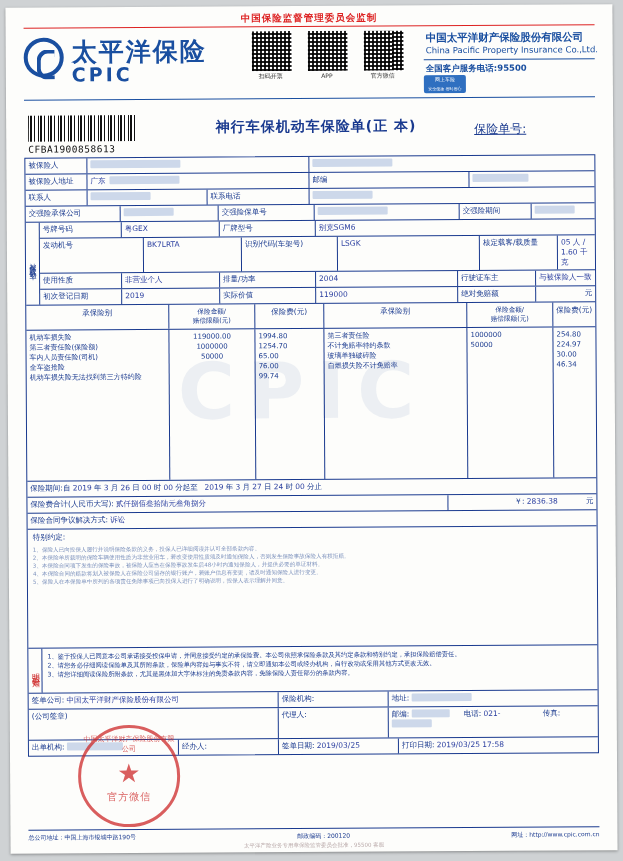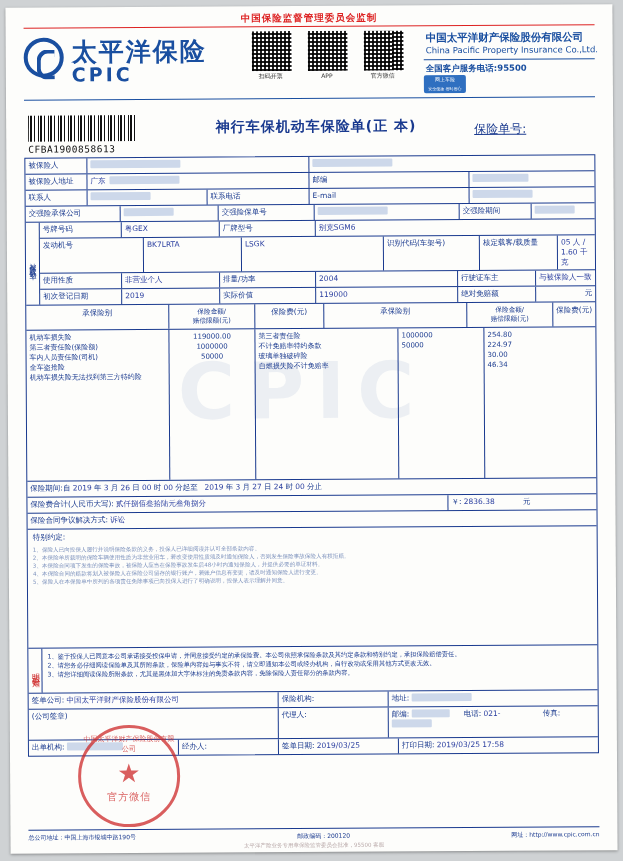--- a/index.html
+++ b/index.html
@@ -157,21 +157,20 @@
       <div class="cell" style="width:62px"><span class="lbl">被保险人地址</span></div>
       <div class="cell" style="width:222px"><span class="val">广东</span><span class="mask" style="width:70px;margin-left:4px"></span></div>
       <div class="cell" style="width:160px"><span class="lbl">邮编</span></div>
       <div class="cell" style="flex:1"><span class="mask" style="width:56px"></span></div>
     </div>
 
     <div class="row">
       <div class="cell" style="width:62px"><span class="lbl">联系人</span></div>
       <div class="cell" style="width:120px"><span class="mask" style="width:60px"></span></div>
       <div class="cell" style="width:102px"><span class="lbl">联系电话</span></div>
-      <div class="cell" style="width:160px"><span class="lbl">E-mail</span></div>
       <div class="cell" style="flex:1"><span class="mask" style="width:60px"></span></div>
     </div>
 
     <div class="row">
       <div class="cell" style="width:95px"><span class="lbl">交强险承保公司</span></div>
       <div class="cell" style="width:98px"><span class="mask" style="width:50px"></span></div>
       <div class="cell" style="width:96px"><span class="lbl">交强险保单号</span></div>
       <div class="cell" style="width:145px"><span class="mask" style="width:70px"></span></div>
       <div class="cell" style="width:72px"><span class="lbl">交强险期间</span></div>
       <div class="cell" style="flex:1"><span class="mask" style="width:40px"></span></div>
@@ -182,22 +181,22 @@
       <div style="flex:1">
         <div class="row">
           <div class="cell" style="width:82px"><span class="lbl">号牌号码</span></div>
           <div class="cell" style="width:98px"><span class="val">粤GEX</span></div>
           <div class="cell" style="width:96px"><span class="lbl">厂牌型号</span></div>
           <div class="cell" style="flex:1"><span class="val">别克SGM6</span></div>
         </div>
         <div class="row">
           <div class="cell" style="width:104px"><span class="lbl">发动机号</span></div>
           <div class="cell" style="width:98px"><span class="val">BK7LRTA</span></div>
+          <div class="cell" style="width:96px"><span class="lbl">识别代码(车架号)</span></div>
           <div class="cell" style="width:142px"><span class="val">LSGK</span></div>
-          <div class="cell" style="width:96px"><span class="lbl">识别代码(车架号)</span></div>
           <div class="cell" style="width:78px"><span class="lbl">核定载客/载质量</span></div>
           <div class="cell" style="flex:1"><span class="val">05 人 / 1.60 千克</span></div>
         </div>
         <div class="row">
           <div class="cell" style="width:82px"><span class="lbl">使用性质</span></div>
           <div class="cell" style="width:98px"><span class="val">非营业个人</span></div>
           <div class="cell" style="width:96px"><span class="lbl">排量/功率</span></div>
           <div class="cell" style="width:142px"><span class="val">2004</span></div>
           <div class="cell" style="width:78px"><span class="lbl">行驶证车主</span></div>
           <div class="cell" style="flex:1"><span class="val">与被保险人一致</span></div>
@@ -229,20 +228,27 @@
         <div>车内人员责任险(司机)</div>
         <div>全车盗抢险</div>
         <div>机动车损失险无法找到第三方特约险</div>
       </div>
       <div style="width:86px;text-align:center">
         <div>119000.00</div>
         <div>1000000</div>
         <div>50000</div>
         <div></div>
         <div></div>
+      </div>
+      <div style="width:69px;text-align:left">
+        <div>1994.80</div>
+        <div>1254.70</div>
+        <div>65.00</div>
+        <div>76.00</div>
+        <div>99.74</div>
       </div>
       <div style="width:143px">
         <div>第三者责任险</div>
         <div>不计免赔率特约条款</div>
         <div>玻璃单独破碎险</div>
         <div>自燃损失险不计免赔率</div>
       </div>
       <div style="width:86px">
         <div>1000000</div>
         <div>50000</div>
@@ -282,21 +288,21 @@
         <span class="val">00</span>
         <span class="lbl">分止</span>
       </div>
     </div>
 
     <div class="row">
       <div class="cell" style="flex:1">
         <span class="lbl">保险费合计(人民币大写):</span>
         <span class="val">贰仟捌佰叁拾陆元叁角捌分</span>
       </div>
-      <div class="cell" style="width:148px;border-right:none;text-align:left">
+      <div class="cell" style="width:148px;border-right:none;text-align:right">
         <span class="lbl">￥:</span>
         <span class="val">2836.38</span>
         <span class="lbl" style="margin-left:26px">元</span>
       </div>
     </div>
 
     <div class="row">
       <div class="cell" style="flex:1">
         <span class="lbl">保险合同争议解决方式:</span>
         <span class="val">诉讼</span>

